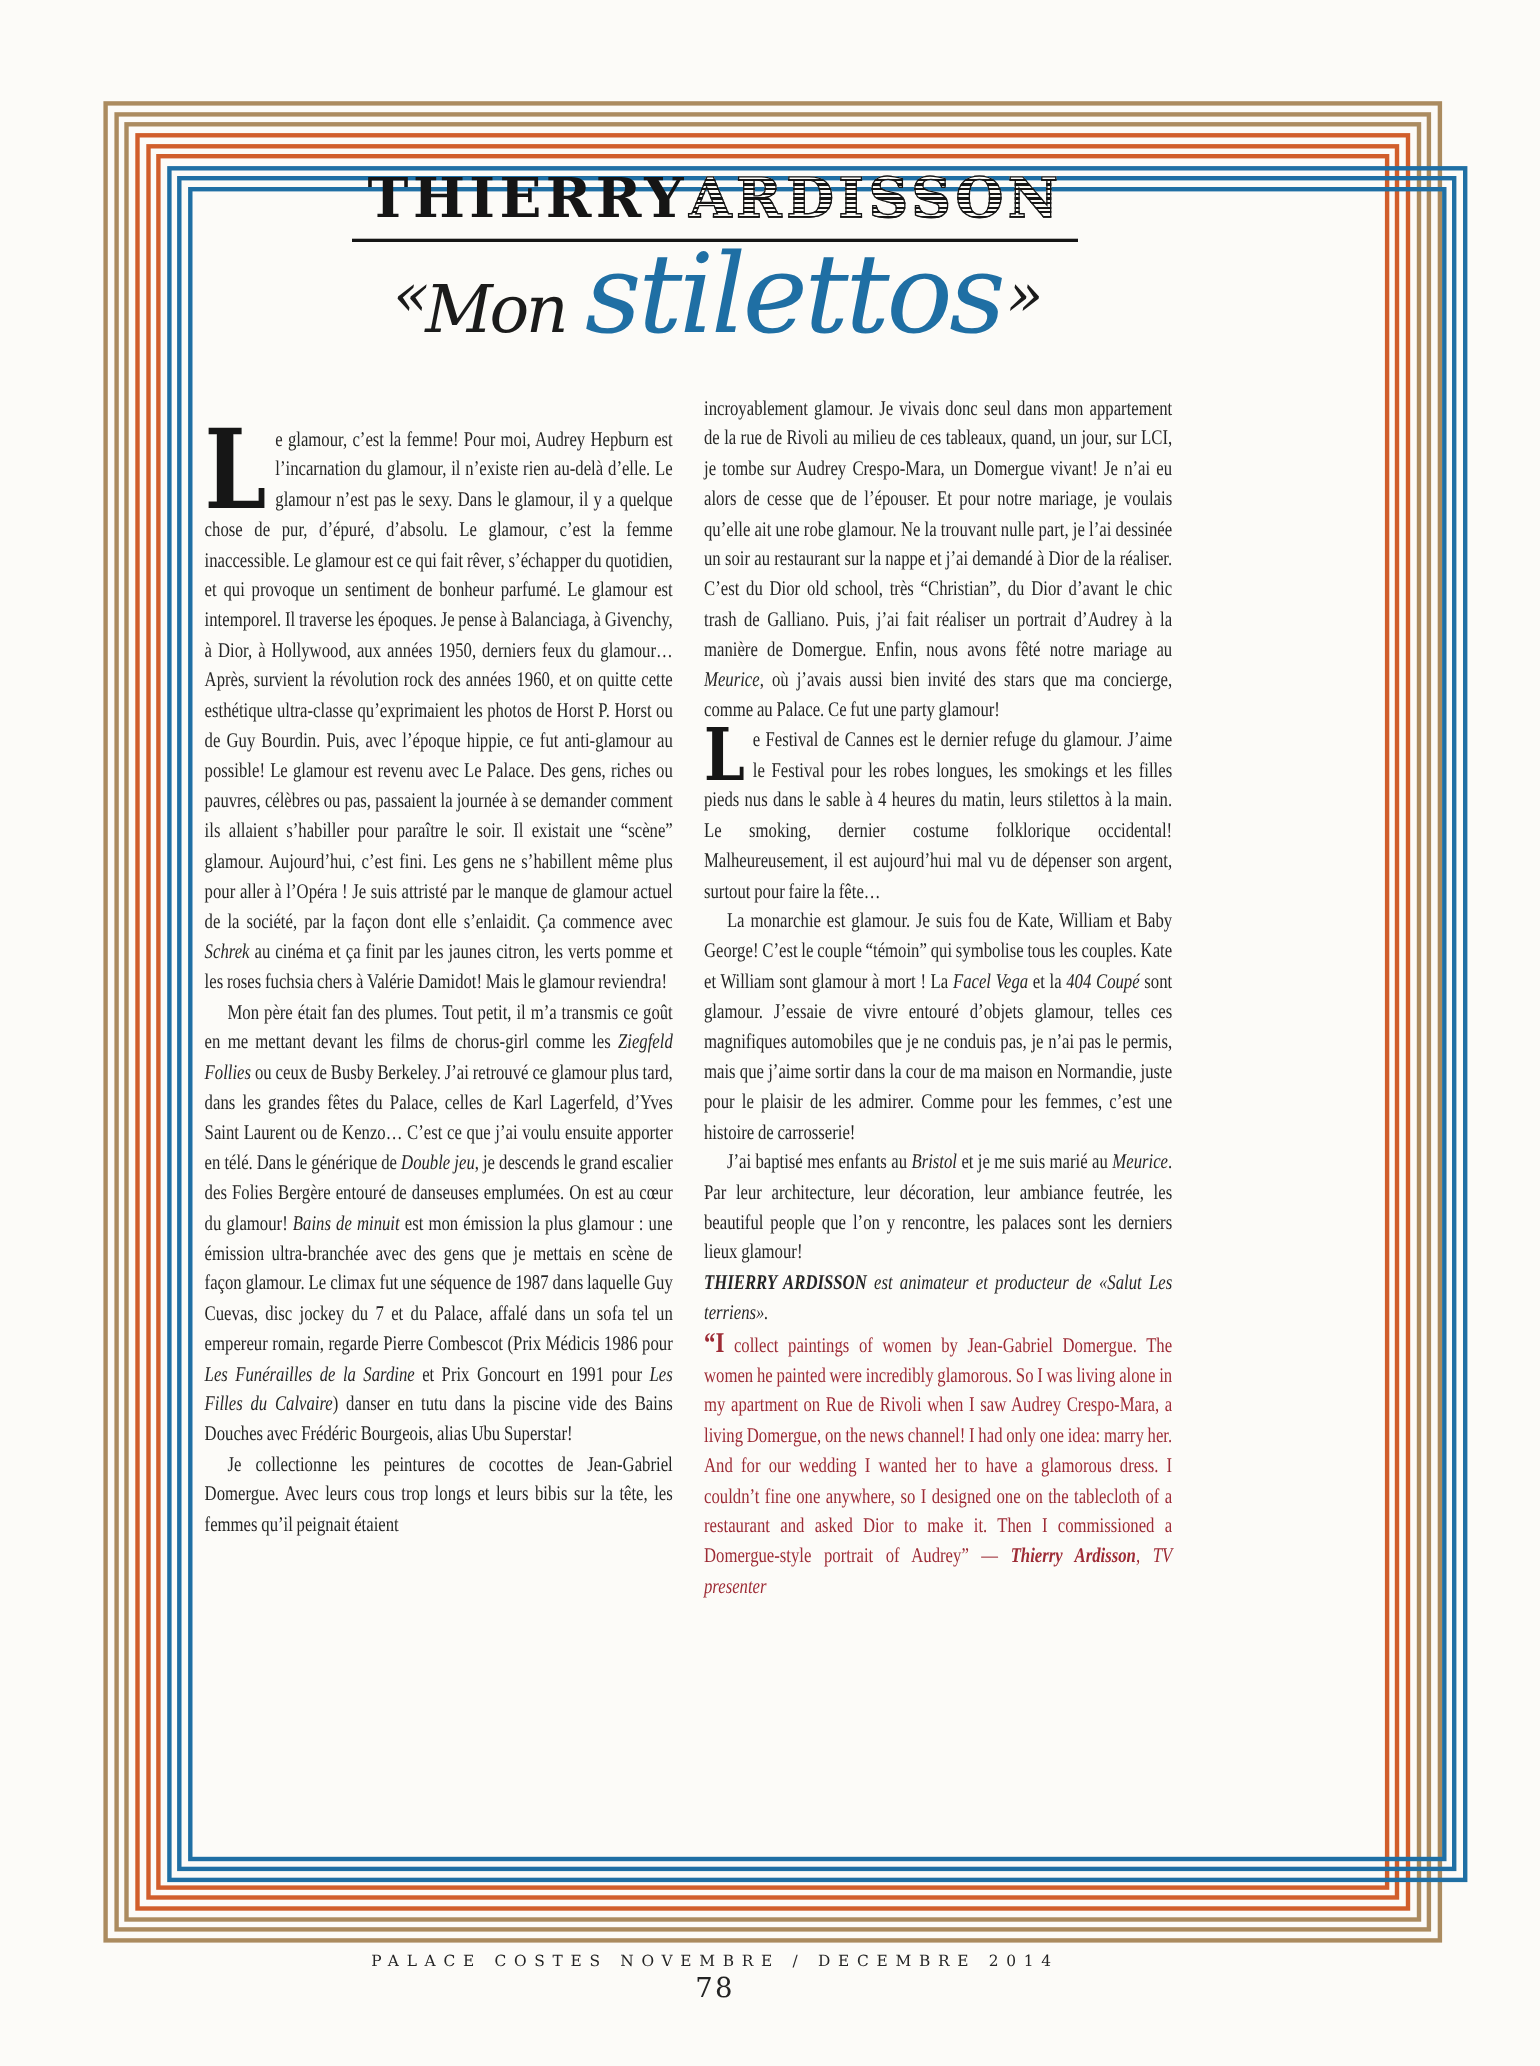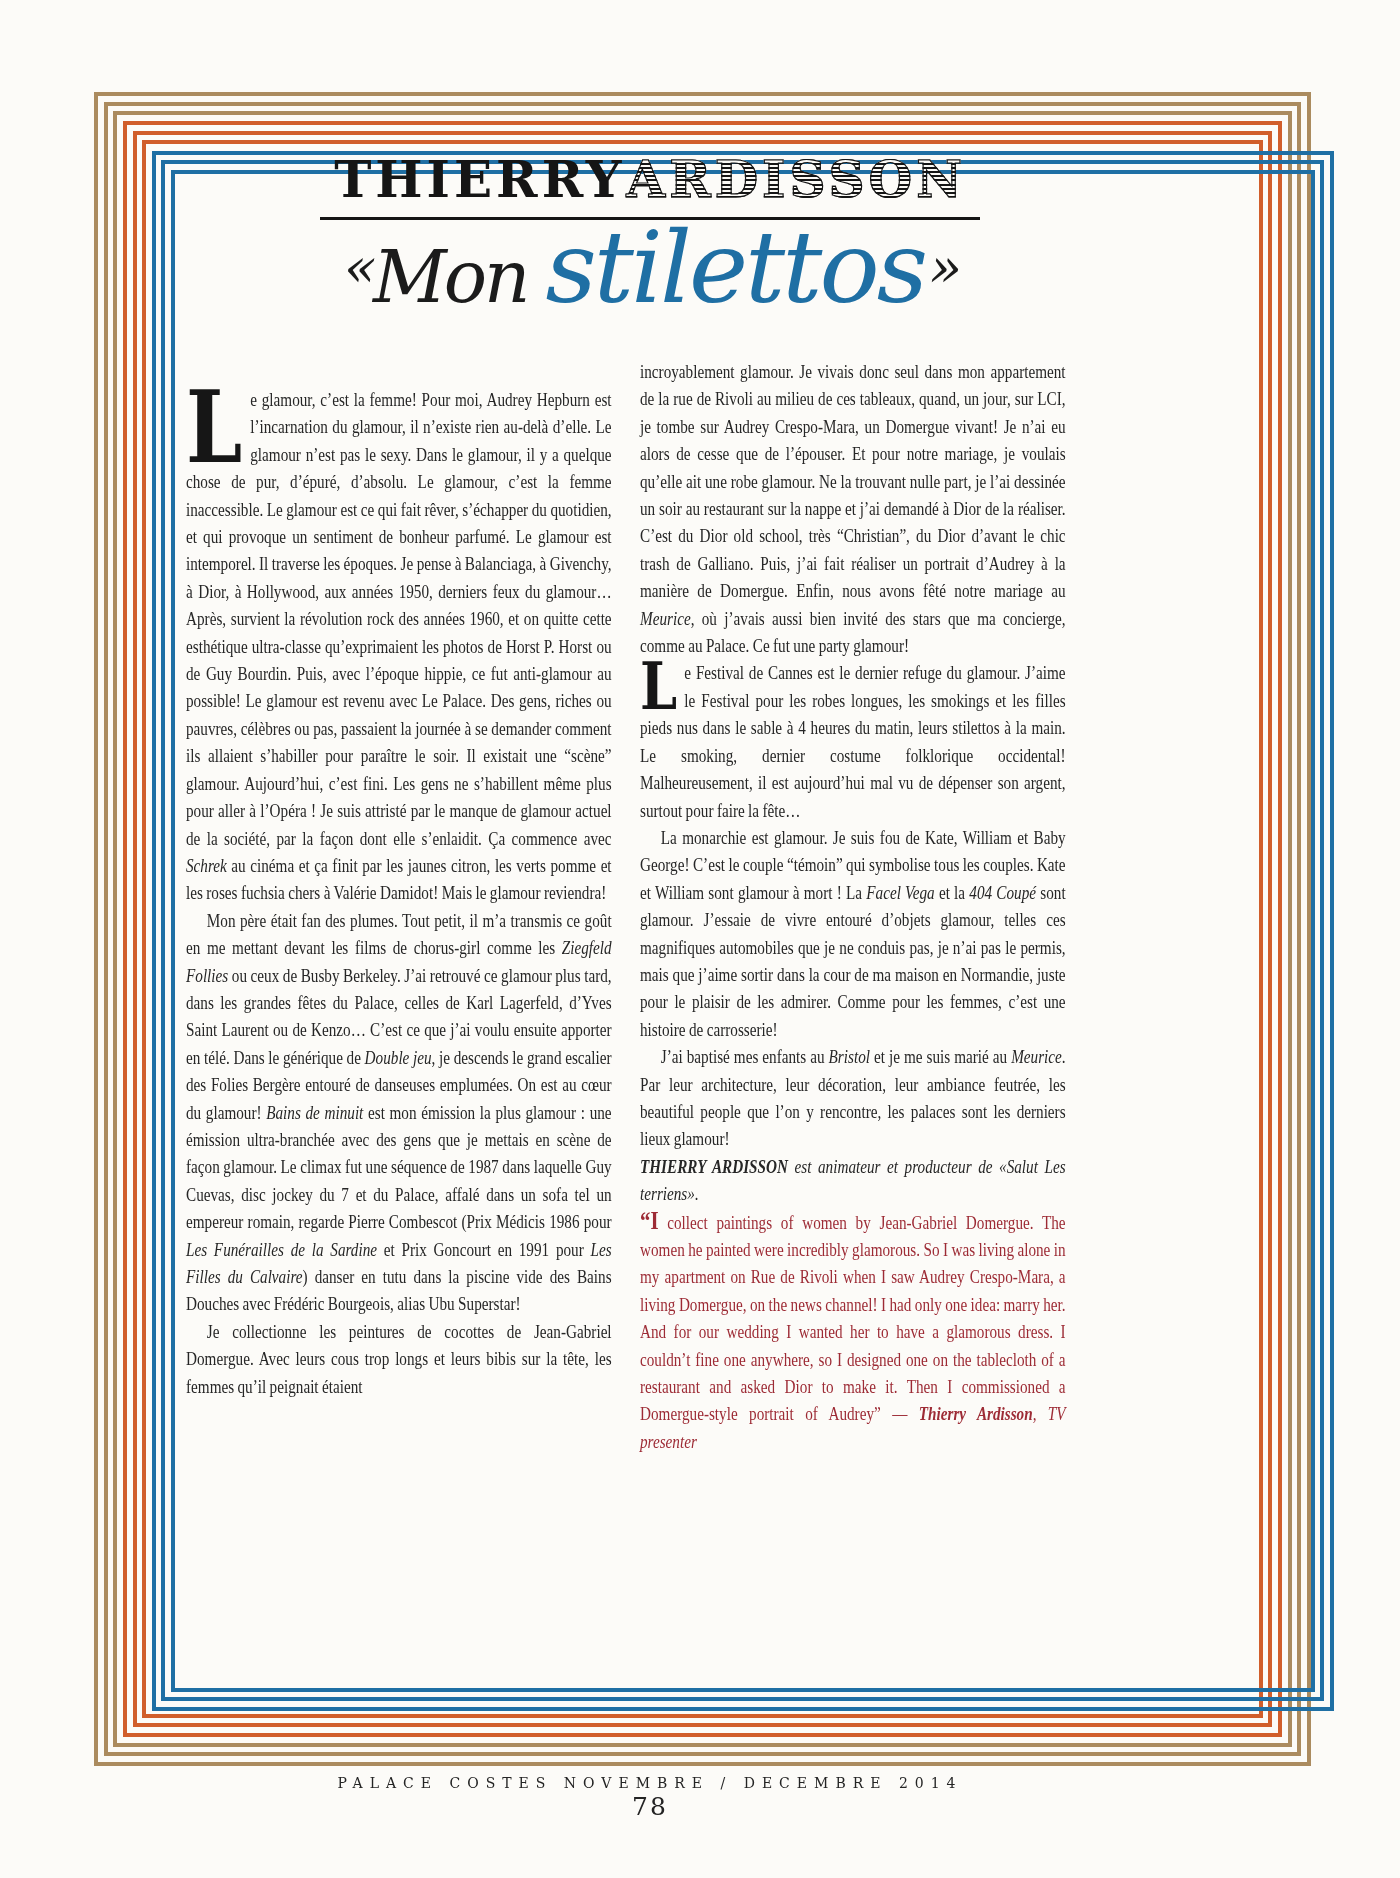--- a/index.html
+++ b/index.html
@@ -28,21 +28,21 @@
     font-family:"DejaVu Serif",serif;font-weight:700;font-size:50px;line-height:56px;
     letter-spacing:4px;color:#151515;white-space:nowrap;}
   .kicker .k1{margin-right:1px;}
   .kicker .k2{
     background:repeating-linear-gradient(180deg,#151515 0 2px,#fbfaf6 2px 4.2px);
     -webkit-background-clip:text;background-clip:text;color:transparent;
     -webkit-text-stroke:1.2px #151515;}
   .scriptline{margin-top:-8px;white-space:nowrap;font-family:"DejaVu Serif",serif;
     font-style:italic;line-height:112px;}
   .scriptline .guill{font-size:54px;color:#1b1b1b;vertical-align:16px;letter-spacing:-6px;}
-  .scriptline .mon{font-size:72px;color:#1b1b1b;margin:0 18px 0 2px;letter-spacing:-3px;}
+  .scriptline .mon{font-size:60px;color:#1b1b1b;margin:0 18px 0 2px;letter-spacing:-3px;}
   .scriptline .glam{font-size:100px;color:var(--blue,#1f6fa4);letter-spacing:-3px;margin-right:4px;}
   
   .col{position:absolute;width:532px;transform:scaleX(0.8);transform-origin:0 0;
     font-size:19px;line-height:27.4px;color:var(--ink,#262626);
     text-align:justify;word-spacing:-0.5px;}
   .col-1{left:186px;top:386px;}
   .col-2{left:640px;top:358px;}
   .para{margin:0;}
   .para.indent{text-indent:26px;}
   .dropcap{float:left;font-family:"DejaVu Serif",serif;font-weight:700;color:#161616;}

